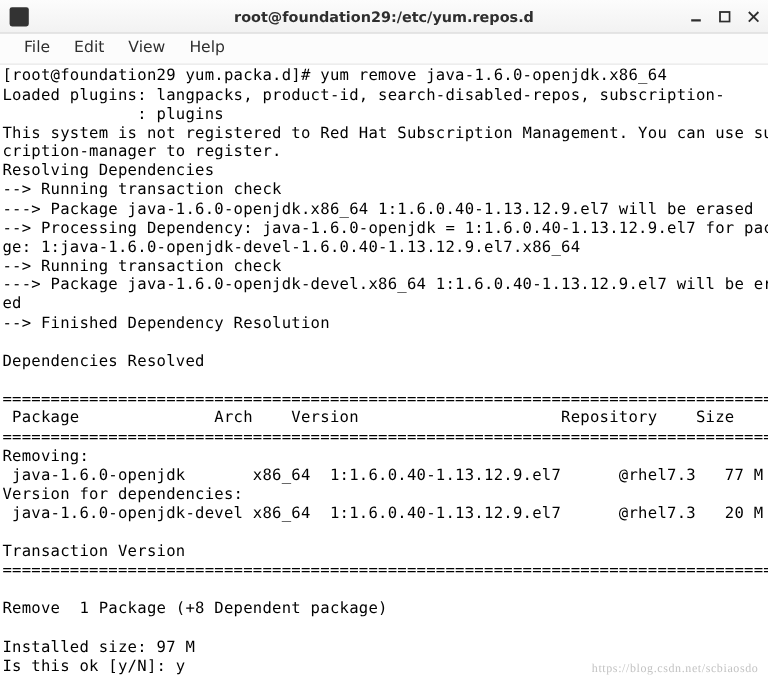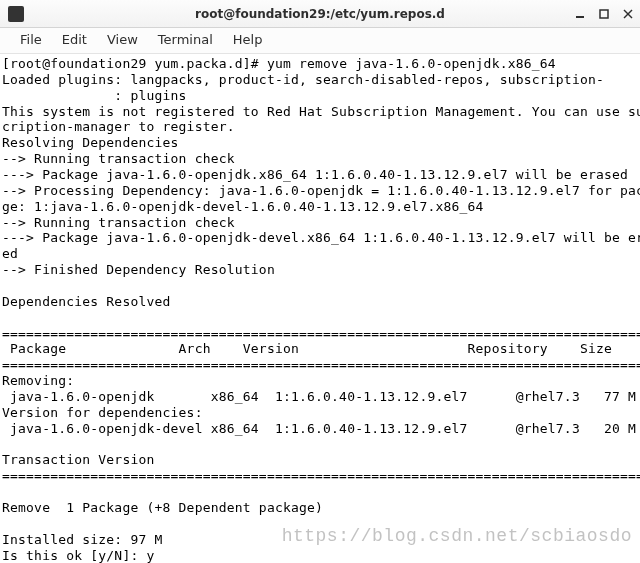--- a/index.html
+++ b/index.html
@@ -71,24 +71,24 @@
       color: #000000;
       background: #ffffff;
       padding: 2px 2px;
       white-space: pre;
       overflow: hidden;
       letter-spacing: 0.2px;
     }
     .watermark {
       position: absolute;
       right: 8px;
-      bottom: 17px;
+      bottom: 0;
       color: rgba(120,120,120,0.45);
-      font-family: Liberation Mono, monospace;
-      font-size: 18px;
+      font-family: Liberation Serif, serif;
+      font-size: 10px;
       letter-spacing: 0.5px;
       pointer-events: none;
     }
   </style>
 </head>
 <body>
 
 <div class="titlebar">
   <div class="title-icon"></div>
   <div class="titlebar-title">root@foundation29:/etc/yum.repos.d</div>
@@ -109,21 +109,20 @@
           <line x1="9" y1="1" x2="1" y2="9" stroke="#2e2e2e" stroke-width="1.5"></line>
         </svg>
     </div>
   </div>
 </div>
 
 <div class="menubar">
   <div class="menu-item">File</div>
   <div class="menu-item">Edit</div>
   <div class="menu-item">View</div>
-  <div class="menu-item">Terminal</div>
   <div class="menu-item">Help</div>
 </div>
 
 <div class="terminal"><span>[root@foundation29 yum.packa.d]# </span><span>yum remove java-1.6.0-openjdk.x86_64</span>
 <span>Loaded plugins: langpacks, product-id, search-disabled-repos, subscription-</span>
 <span>              : plugins</span>
 <span>This system is not registered to Red Hat Subscription Management. You can use subs
 cription-manager to register.</span>
 <span>Resolving Dependencies</span>
 <span>--&gt; Running transaction check</span>

